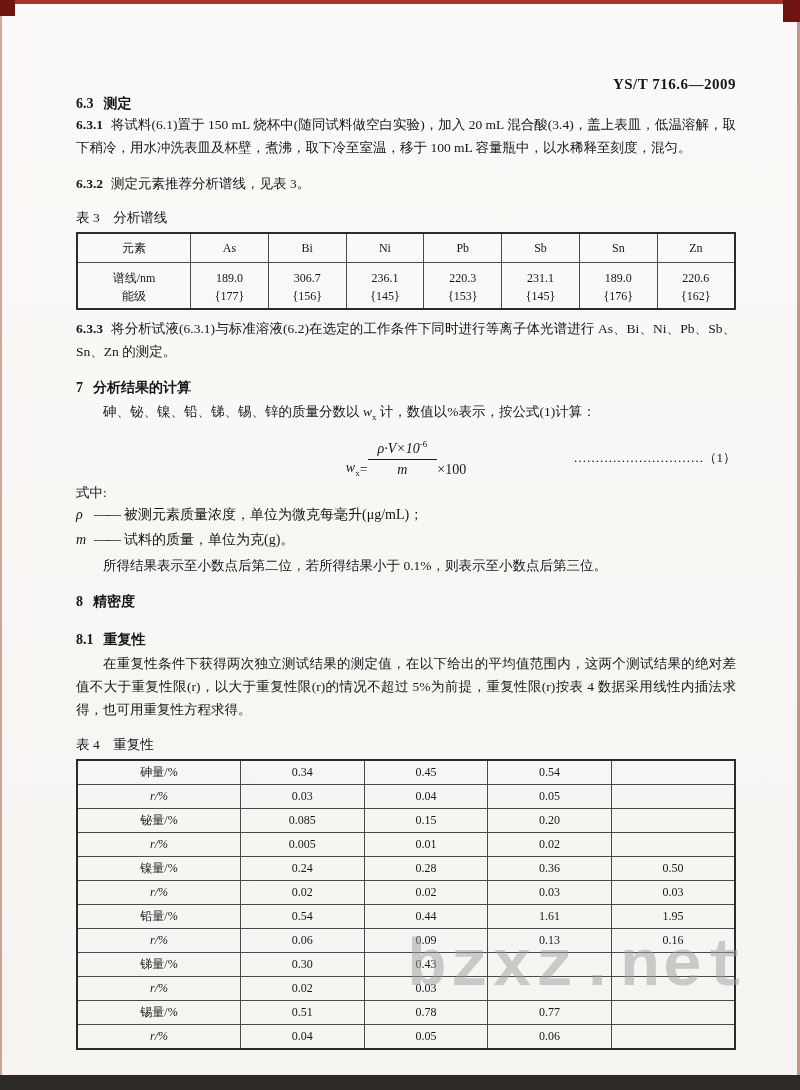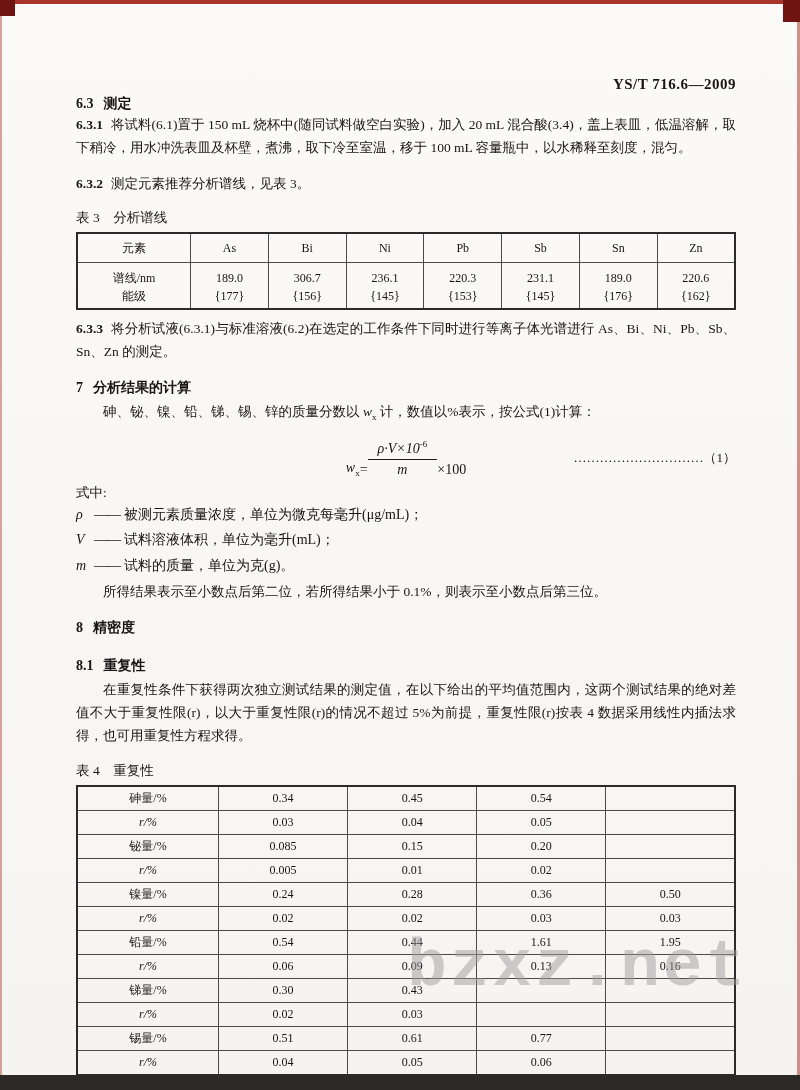--- a/index.html
+++ b/index.html
@@ -33,21 +33,21 @@
   .table-caption{text-align:left;font-weight:normal;font-size:13.5px;margin:8px 0 5px}
 
   table{width:100%;border-collapse:collapse;font-size:12px;text-align:center;table-layout:fixed}
   .t3{border:2px solid #2b2b2b}
   .t3 td{border:1px solid #4a4a4a;padding:3px 2px;height:22px}
   .t3 td.c0{width:108px}
   .t3 tr.r1 td{border-bottom:none;padding-top:6px;padding-bottom:0;height:18px}
   .t3 tr.r2 td{border-top:none;padding-top:0;height:18px}
 
   .t4{border:2px solid #2b2b2b}
-  .t4 td{border:1px solid #4a4a4a;height:23px;padding:0 1px}
+  .t4 td{border:1px solid #4a4a4a;height:23px;padding:0 12px}
   .t4 td.lbl{width:138px}
   .t4 td.it{font-style:italic}
 
   .formula-line{position:relative;text-align:center;margin:8px 0 6px;font-size:14px}
   .f-body{display:inline-flex;align-items:flex-end;}
   .frac{display:inline-block;text-align:center;vertical-align:middle}
   .fnum{display:block;border-bottom:1px solid #1a1a1a;padding:0 10px 2px}
   .fden{display:block;padding-top:2px}
   .f-dots{position:absolute;right:0;top:50%;transform:translateY(-50%);font-size:13px;white-space:nowrap}
   sub,sup{font-size:9px}
@@ -147,23 +147,20 @@
       </span>
       <span class="f-dots"><span>…………………………</span><span>（1）</span></span>
     </div>
 
     <div class="note-label">式中:</div>
 
     <div class="note-line">
       <span class="sym">ρ</span><span class="dash">——</span><span>被测元素质量浓度，单位为微克每毫升(μg/mL)；</span>
     </div>
     <div class="note-line">
-      <span class="sym">V</span><span class="dash">——</span><span>试料溶液体积，单位为毫升(mL)；</span>
-    </div>
-    <div class="note-line">
       <span class="sym">m</span><span class="dash">——</span><span>试料的质量，单位为克(g)。</span>
     </div>
 
     <p class="para indent" style="margin-top:2px">
       <span>所得结果表示至小数点后第二位，若所得结果小于 0.1%，则表示至小数点后第三位。</span>
     </p>
 
     <div class="heading" style="margin-top:14px">
       <span class="num">8</span><span>精密度</span>
     </div>
@@ -246,21 +243,21 @@
           <tr>
             <td class="lbl it">r/%</td>
             <td>0.02</td>
             <td>0.03</td>
             <td></td>
             <td></td>
           </tr>
           <tr>
             <td class="lbl">锡量/%</td>
             <td>0.51</td>
-            <td>0.61</td>
+            <td>0.78</td>
             <td>0.77</td>
             <td></td>
           </tr>
           <tr>
             <td class="lbl it">r/%</td>
             <td>0.04</td>
             <td>0.05</td>
             <td>0.06</td>
             <td></td>
           </tr>

